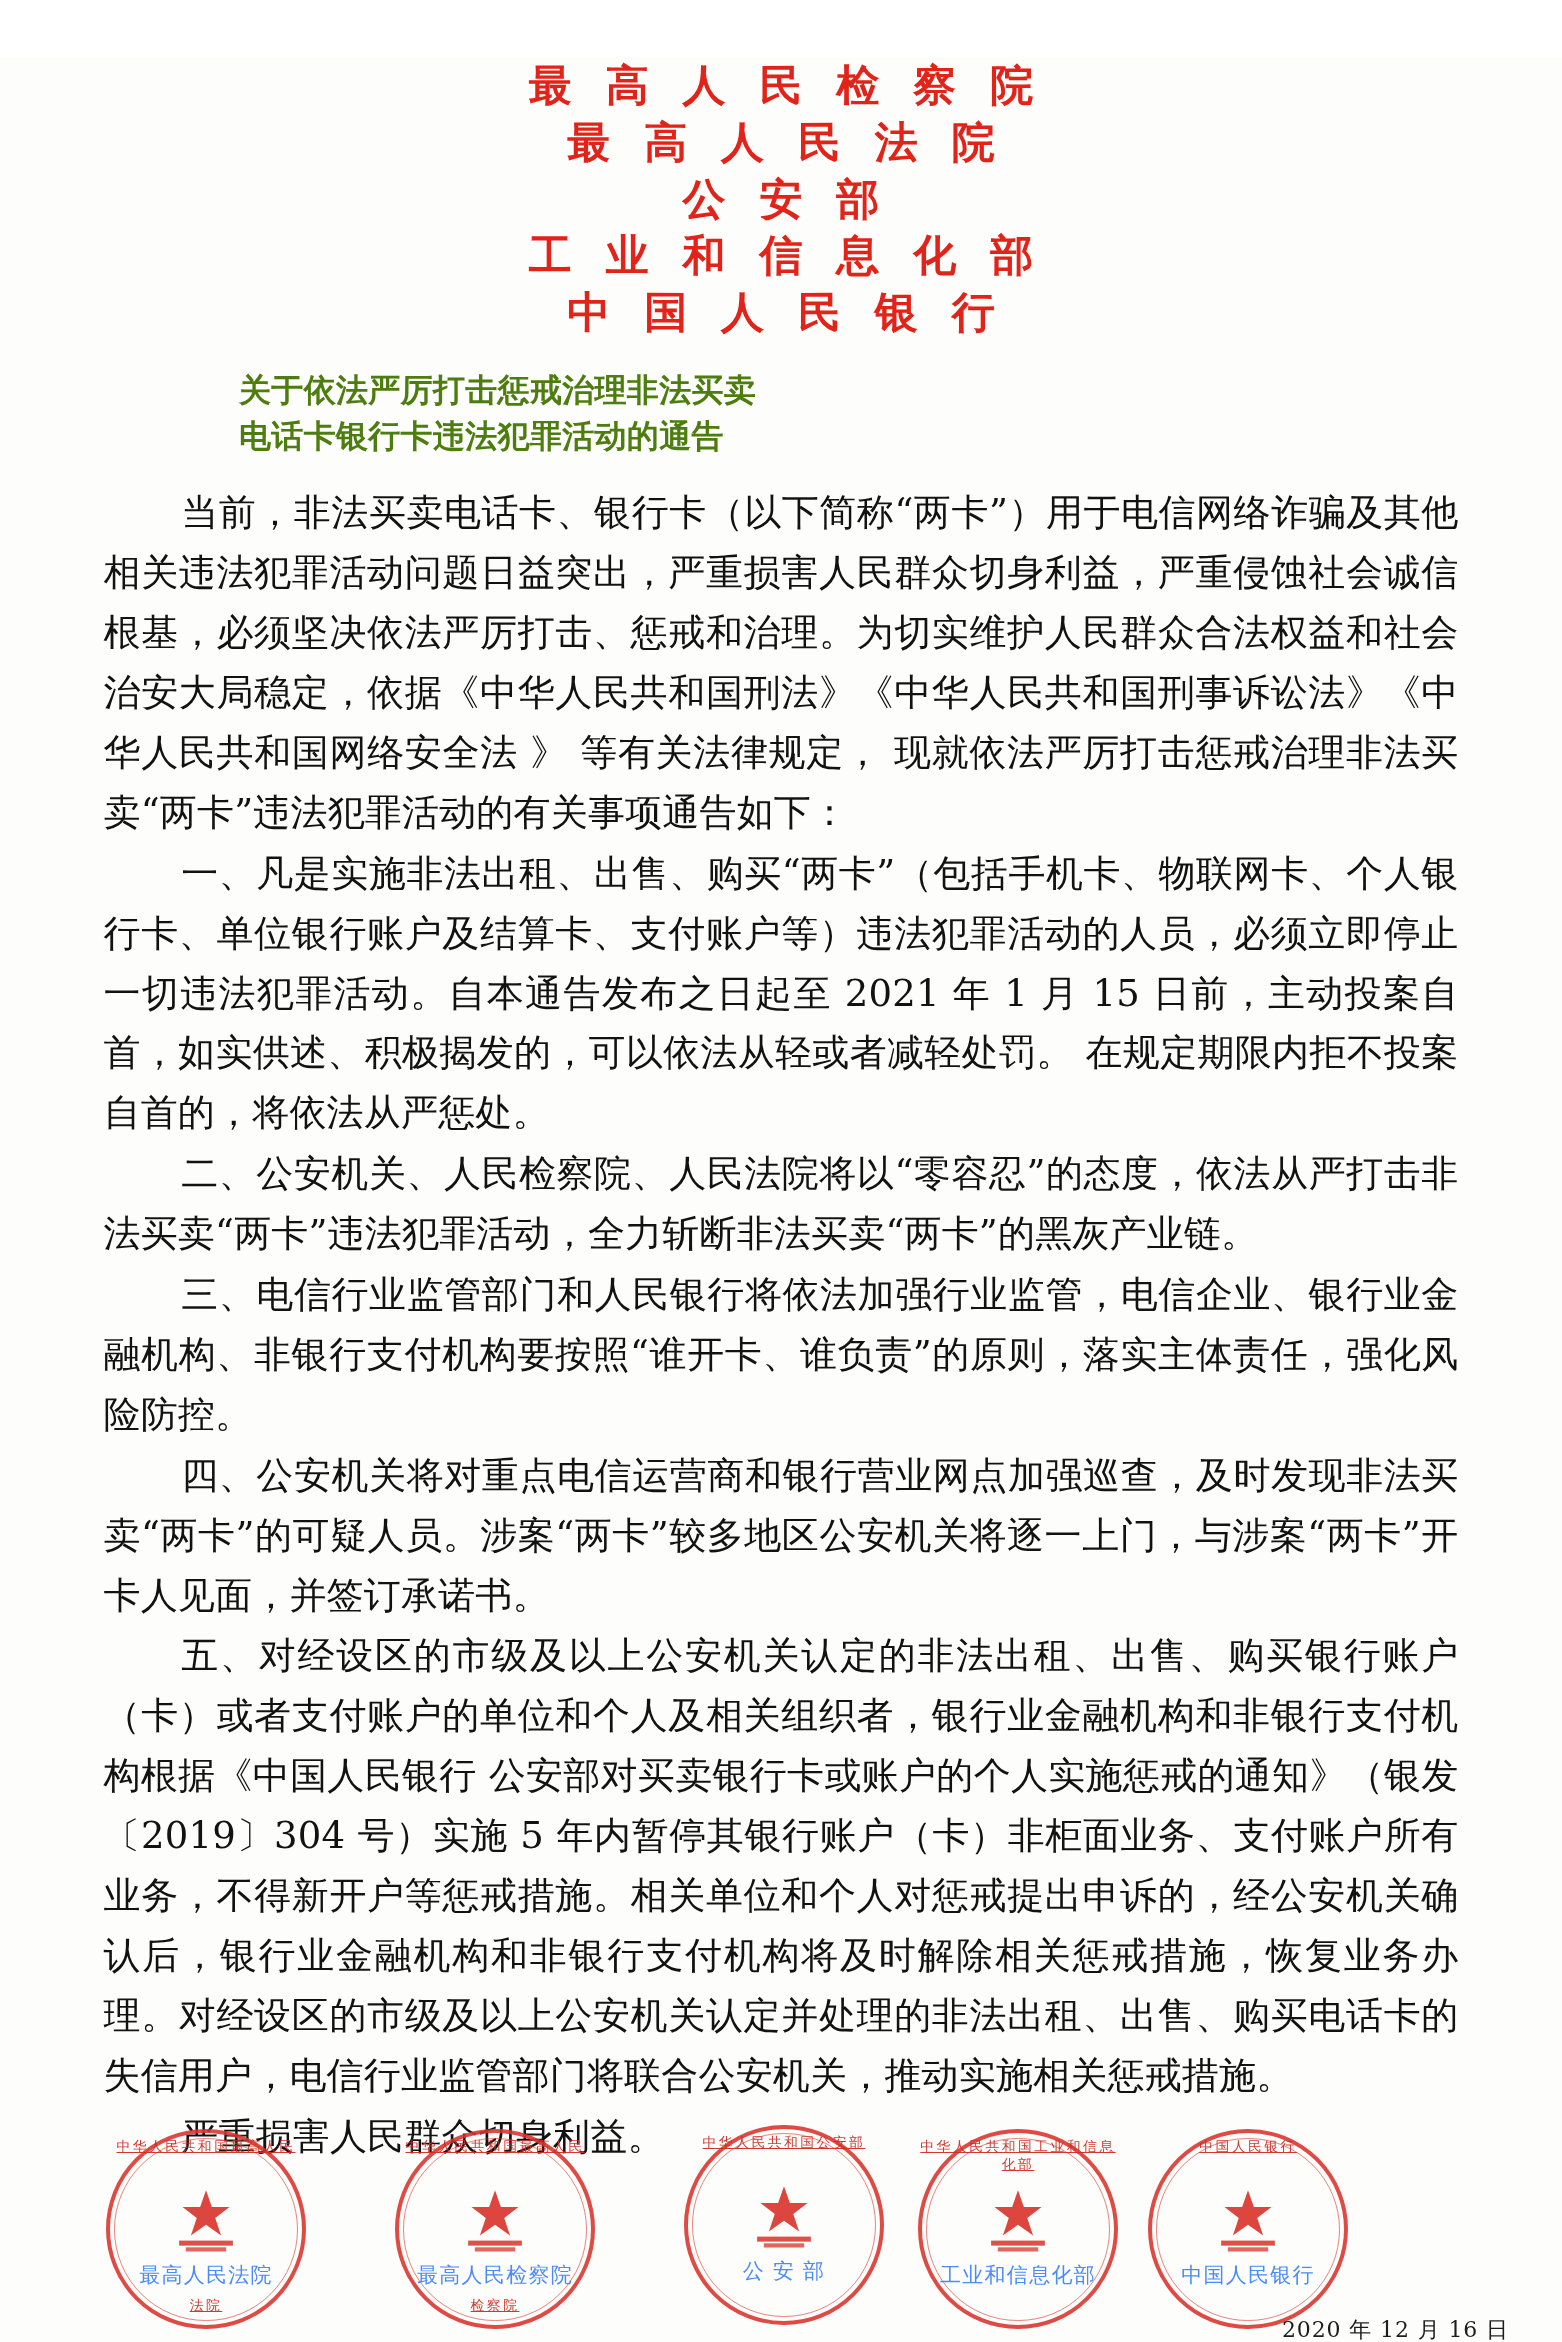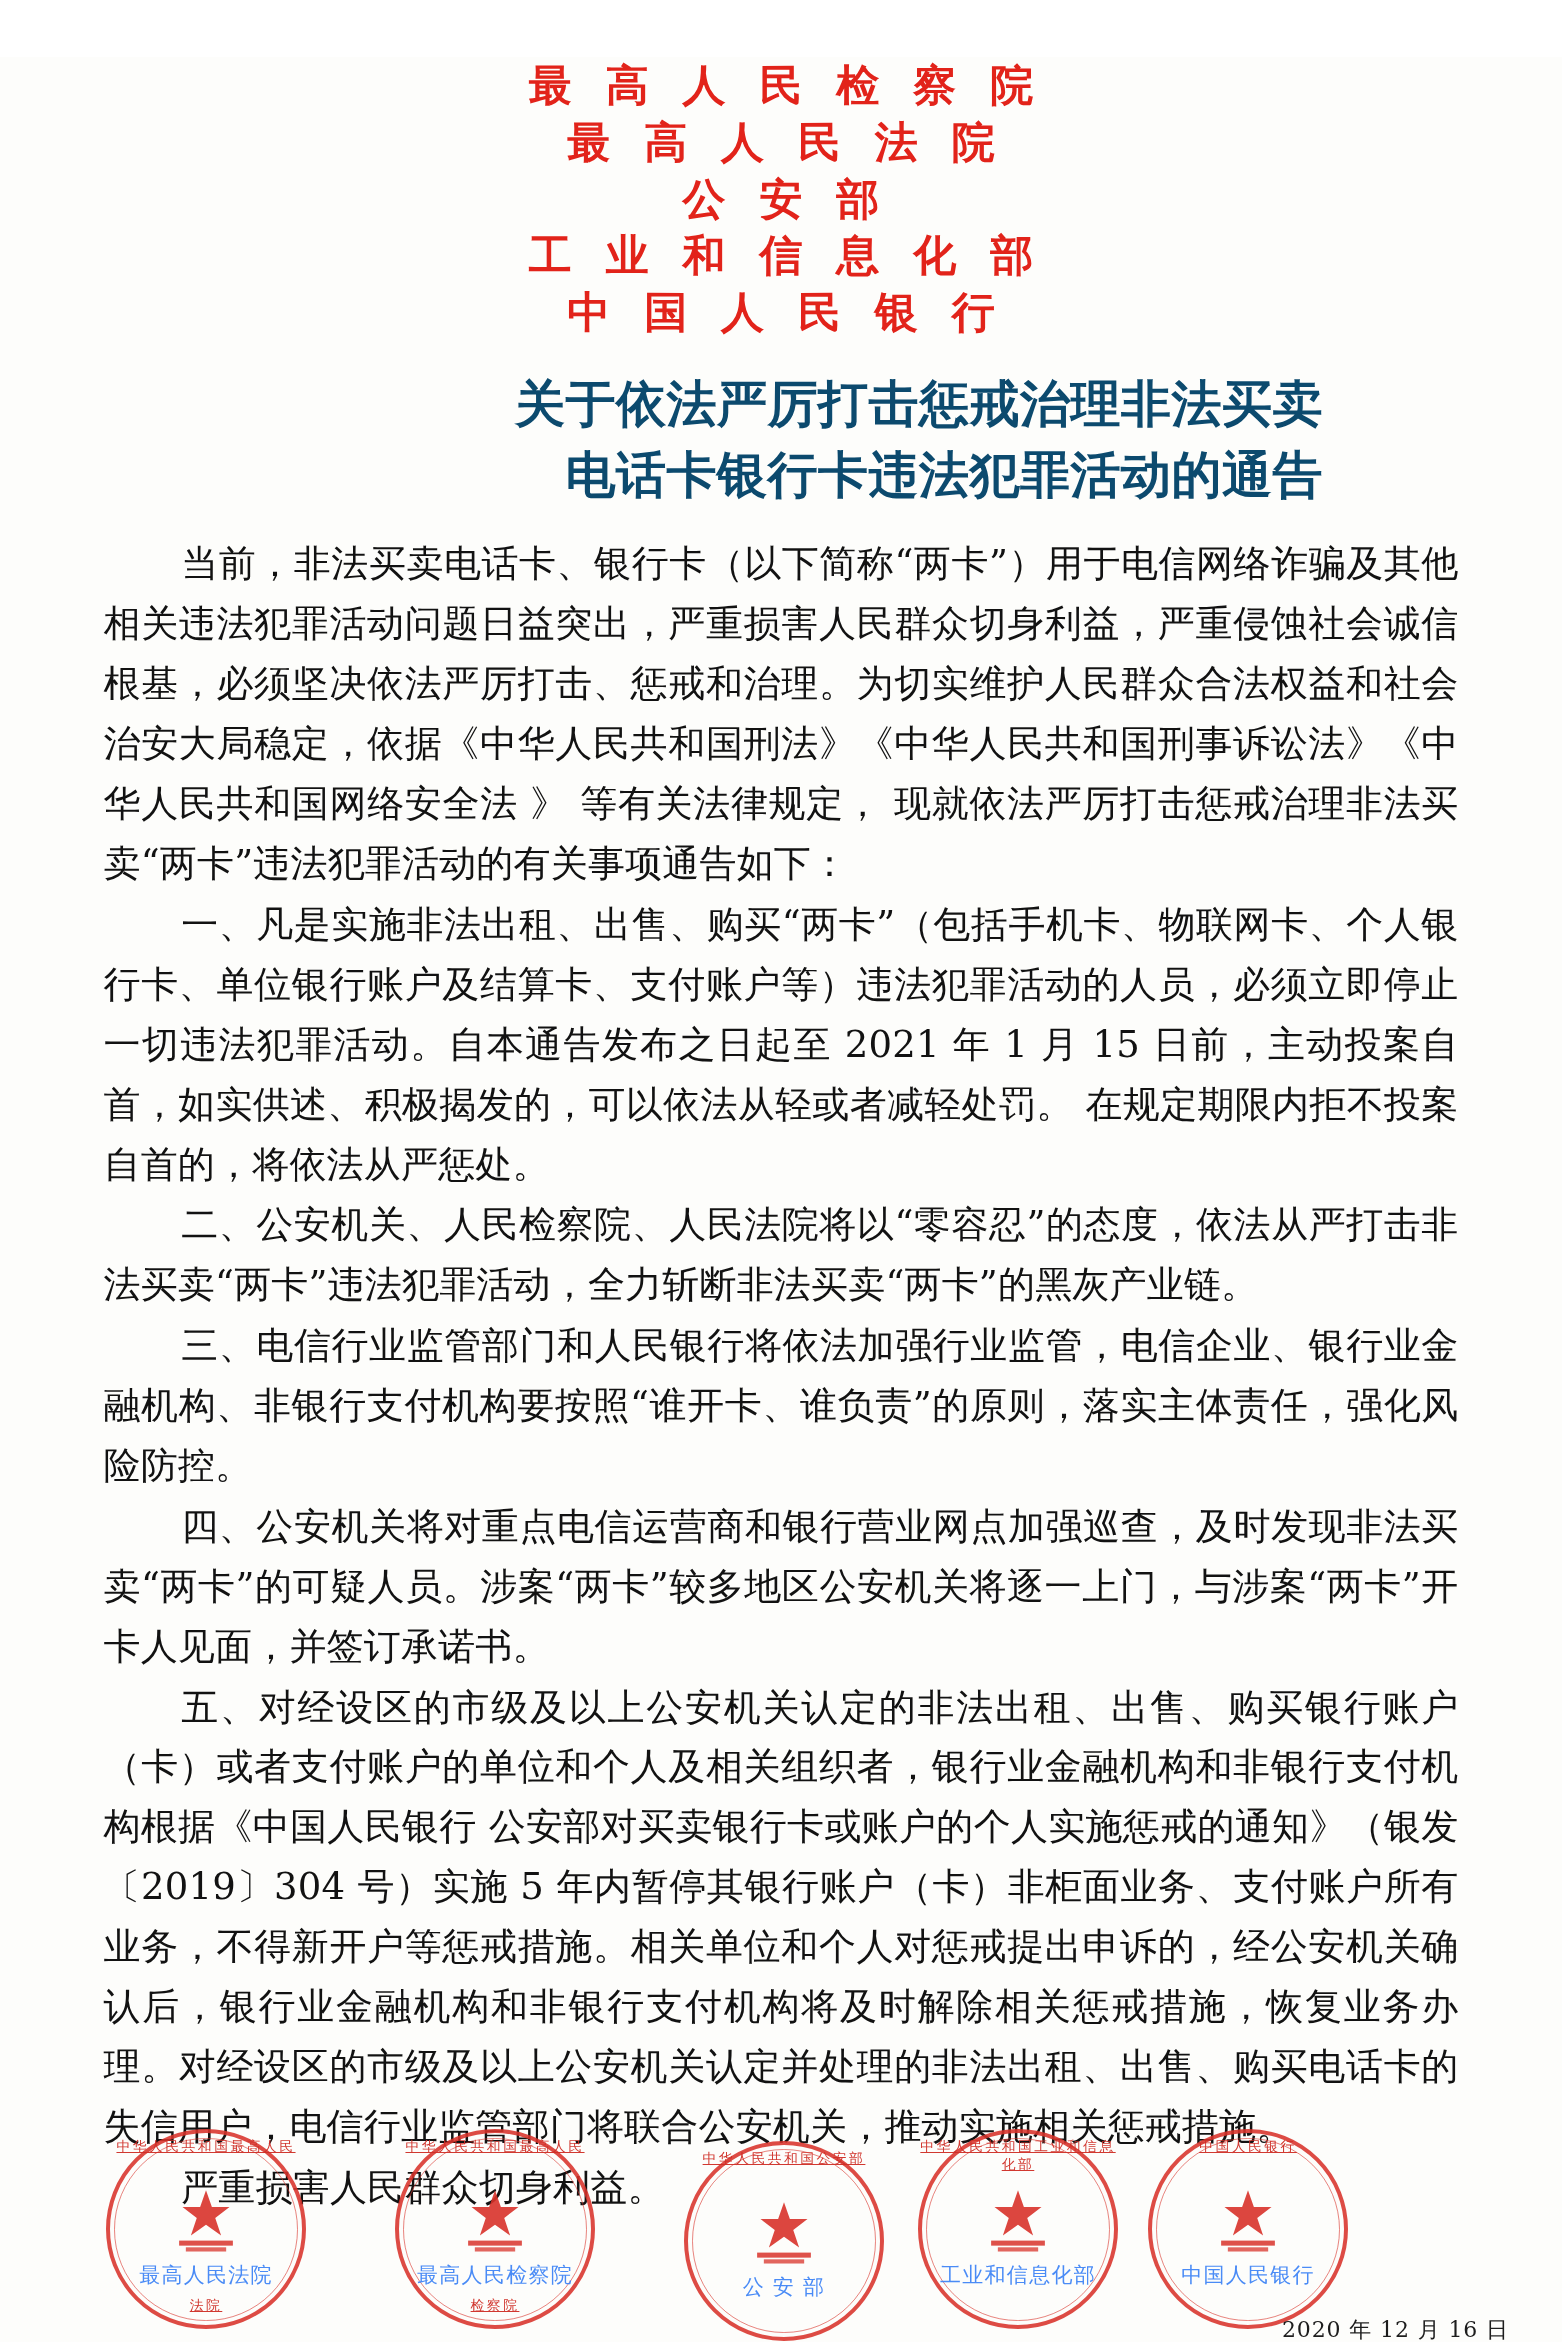--- a/index.html
+++ b/index.html
@@ -38,24 +38,24 @@
     letter-spacing: 0.22em;
     text-align: center;
     white-space: nowrap;
     text-indent: 0.22em;
   }
 
   
   .doc-title {
     margin: 27.5px auto 0 auto;
     width: 1084px;
-    text-align: right;
-    color: #0c4a6e;
+    text-align: left;
+    color: #4d7c0f;
     font-weight: bold;
-    font-size: 50px;
+    font-size: 32px;
     line-height: 1.42;
     letter-spacing: 0.01em;
   }
   .doc-title .tl { display: block; white-space: nowrap; }
 
   
   .body-text {
     margin: 24px auto 0 auto;
     width: 1355px;
     color: #121212;
@@ -187,21 +187,21 @@
       <div class="arc-top">中华人民共和国最高人民</div>
       <svg class="emblem" viewBox="0 0 100 100">
         <polygon points="50,8 57,28 78,28 61,41 68,62 50,49 32,62 39,41 22,28 43,28" fill="#d8322a" opacity="0.9"></polygon>
         <rect x="18" y="68" width="64" height="6" fill="#d8322a" opacity="0.85"></rect>
         <rect x="26" y="76" width="48" height="5" fill="#d8322a" opacity="0.75"></rect>
       </svg>
       <div class="org-name">最高人民检察院</div>
       <div class="arc-bottom">检察院</div>
     </div>
 
-    <div class="seal" style="left:684px; top:19px;">
+    <div class="seal" style="left:684px; top:3px;">
       <div class="ring"></div>
       <div class="ring inner"></div>
       <div class="arc-top">中华人民共和国公安部</div>
       <svg class="emblem" viewBox="0 0 100 100">
         <polygon points="50,8 57,28 78,28 61,41 68,62 50,49 32,62 39,41 22,28 43,28" fill="#d8322a" opacity="0.9"></polygon>
         <rect x="18" y="68" width="64" height="6" fill="#d8322a" opacity="0.85"></rect>
         <rect x="26" y="76" width="48" height="5" fill="#d8322a" opacity="0.75"></rect>
       </svg>
       <div class="org-name">公 安 部</div>
       <div class="arc-bottom"></div>

